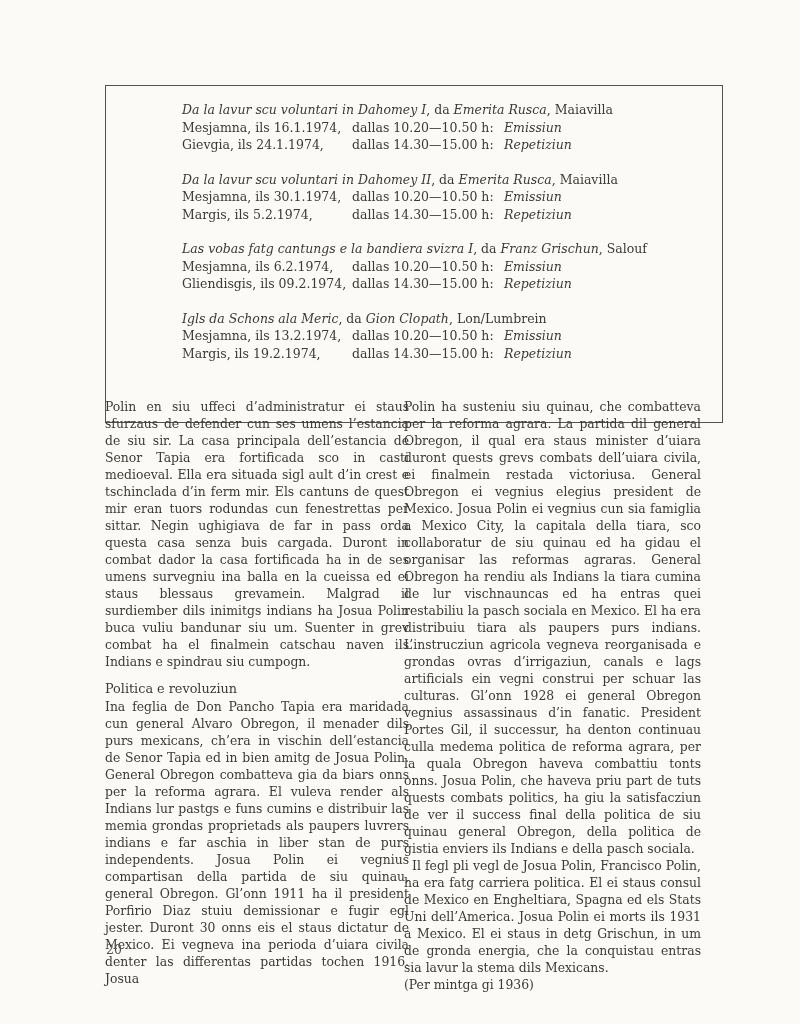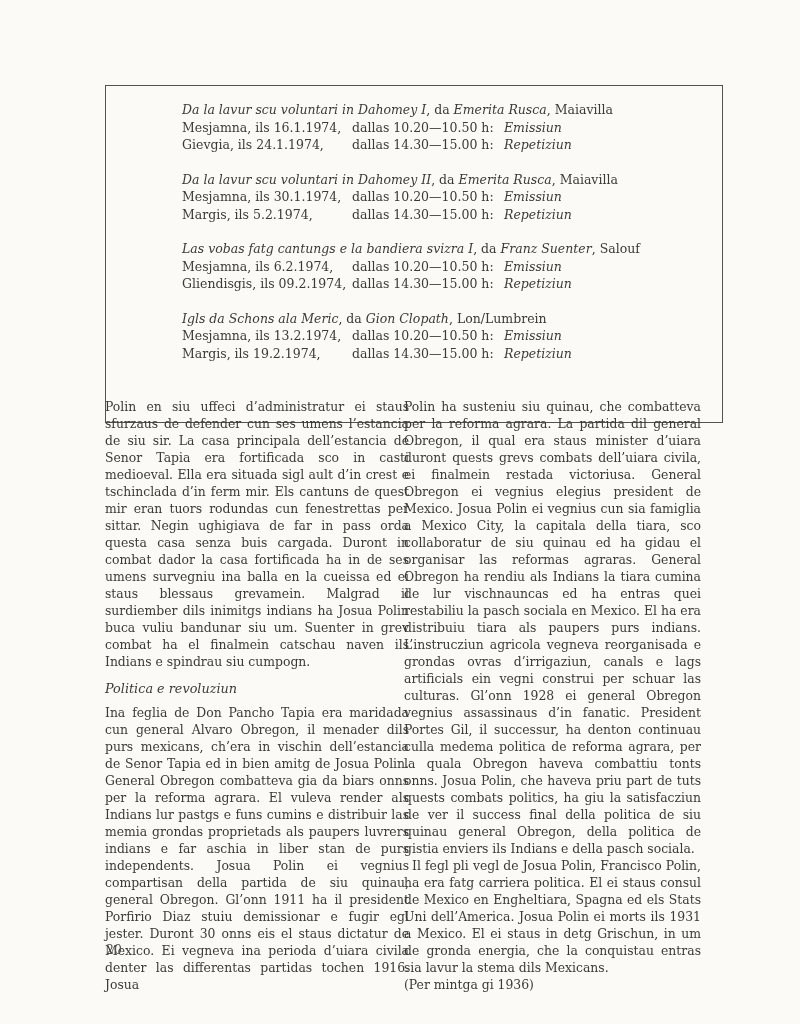--- a/index.html
+++ b/index.html
@@ -55,23 +55,22 @@
     line-height: 17px;
   }
   .col-left  { left: 105px; width: 304px; }
   .col-right { left: 404px; width: 297px; }
   .col p {
     margin: 0;
     text-align: justify;
     hyphens: none;
   }
   .section-heading {
-    font-style: italic;
     font-size: 12.8px;
-    margin: 10px 0 7px 0;
+    margin: 10px 0 1px 0;
   }
   .para-indent { text-indent: 8px; }
   .credit {
     text-align: left;
   }
   .pagenum {
     position: absolute;
     left: 106px;
     top: 942px;
     font-size: 12.5px;
@@ -107,21 +106,21 @@
         <span class="it">Emissiun</span>
       </div>
       <div class="srow">
         <span>Margis, ils 5.2.1974,</span>
         <span>dallas 14.30—15.00 h:</span>
         <span class="it">Repetiziun</span>
       </div>
     </div>
 
     <div class="program">
-      <div class="program-title"><span class="it">Las vobas fatg cantungs e la bandiera svizra I</span><span>, da </span><span class="it">Franz Suenter</span><span>, </span><span>Salouf</span></div>
+      <div class="program-title"><span class="it">Las vobas fatg cantungs e la bandiera svizra I</span><span>, da </span><span class="it">Franz Grischun</span><span>, </span><span>Salouf</span></div>
       <div class="srow">
         <span>Mesjamna, ils 6.2.1974,</span>
         <span>dallas 10.20—10.50 h:</span>
         <span class="it">Emissiun</span>
       </div>
       <div class="srow">
         <span>Gliendisgis, ils 09.2.1974,</span>
         <span>dallas 14.30—15.00 h:</span>
         <span class="it">Repetiziun</span>
       </div>

